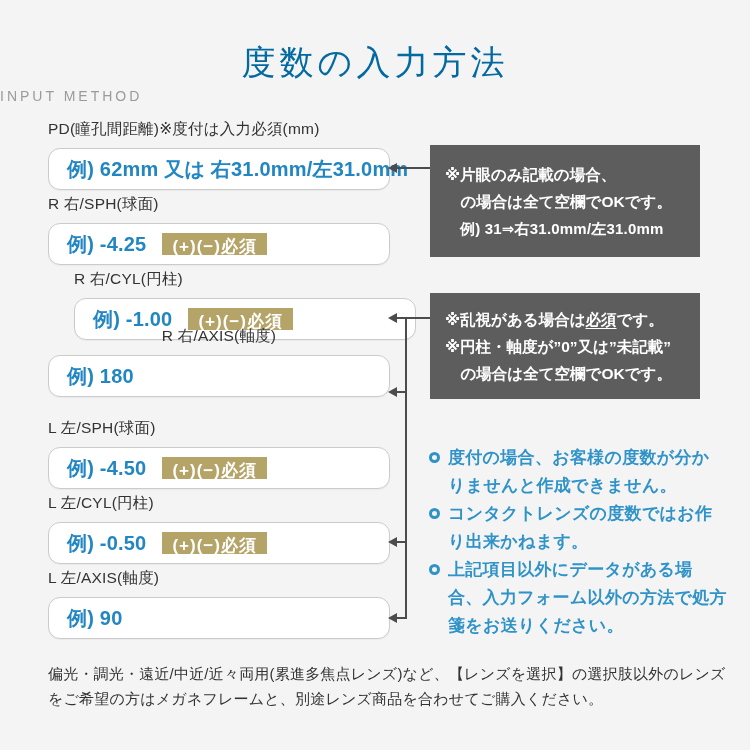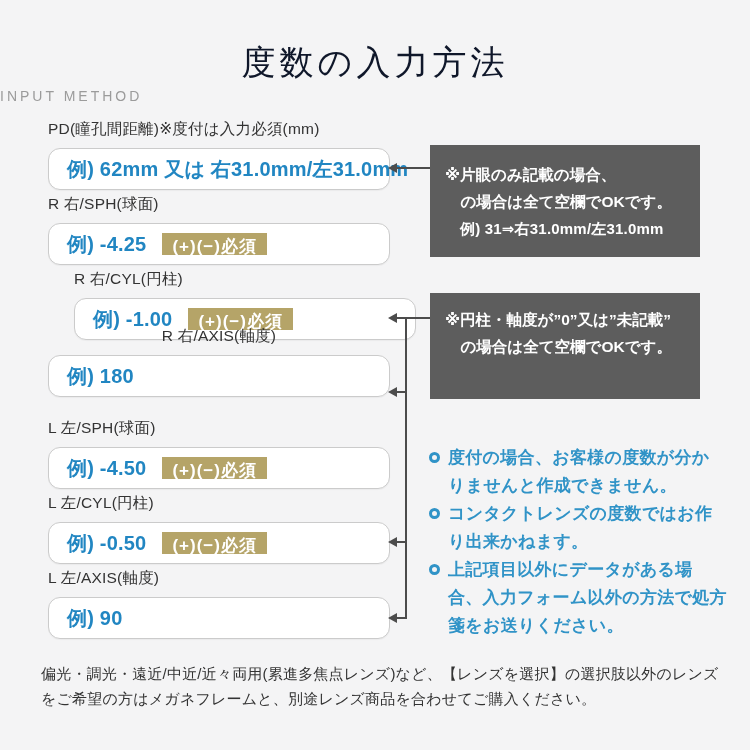--- a/index.html
+++ b/index.html
@@ -6,21 +6,21 @@
     --page-bg:#f4f4f5; --accent-blue:#2186c2; --note-blue:#3093c7;
     --badge-bg:#b5a468; --badge-text:#ffffff; --callout-bg:#5d5d5d; --callout-text:#ffffff;
     --line:#4c4c4c; --box-border:#cbcbcb; --subtitle-gray:#9b9b9b; --text-dark:#333333;
   }
   html,body{margin:0;padding:0;}
   body{width:750px;height:750px;background:var(--page-bg);
        font-family:"Liberation Sans","DejaVu Sans",sans-serif;color:var(--text-dark);}
   .canvas{position:relative;width:750px;height:750px;overflow:hidden;background:var(--page-bg);}
 
   .title{position:absolute;top:40px;left:0;width:100%;text-align:center;
-         font-size:34px;font-weight:500;letter-spacing:4px;color:#0f172a;}
+         font-size:34px;font-weight:500;letter-spacing:4px;color:#0369a1;}
   .subtitle{position:absolute;top:88px;left:0;width:100%;text-align:left;
          font-size:14px;font-weight:400;letter-spacing:3px;color:var(--subtitle-gray);}
 
   .row{position:absolute;left:48px;width:342px;}
   .flabel{font-size:15.5px;font-weight:500;color:var(--text-dark);margin-bottom:8px;
           letter-spacing:0.2px;white-space:nowrap;}
   .fbox{height:42px;background:#ffffff;border:1px solid var(--box-border);border-radius:12px;
         display:flex;align-items:center;padding:0 10px 0 18px;box-sizing:border-box;
         box-shadow:0 1px 1px rgba(0,0,0,0.04);}
   .example{font-size:20px;font-weight:700;color:var(--accent-blue);white-space:nowrap;letter-spacing:0.2px;}
@@ -41,21 +41,21 @@
   .callout2 .ln3{padding-left:1em;}
   .callout2 .u{text-decoration:underline;text-underline-offset:3px;}
   .callout .cline{white-space:nowrap;}
 
   .notes{position:absolute;left:429px;top:444px;width:298px;}
   .note{display:flex;align-items:flex-start;}
   .dot{flex:0 0 auto;width:11px;height:11px;border:3px solid var(--note-blue);
        border-radius:50%;margin:8px 8px 0 0;box-sizing:border-box;}
   .ntext{font-size:17px;font-weight:700;color:var(--note-blue);line-height:28px;letter-spacing:0.3px;}
 
-  .footer{position:absolute;left:41px;top:661px;width:678px;font-size:15px;
+  .footer{position:absolute;left:48px;top:661px;width:678px;font-size:15px;
           color:var(--text-dark);line-height:25px;letter-spacing:0.2px;font-weight:500;}
 </style>
 </head>
 <body>
 
 <div class="canvas">
 
   <div class="title">度数の入力方法</div>
   <div class="subtitle">INPUT METHOD</div>
 
@@ -124,20 +124,21 @@
   <div class="hline" style="left:397px;top:617px;width:10px;"></div>
   <div class="ahead" style="left:388px;top:613px;"></div>
 
   <div class="callout callout1">
     <div class="cline ln1">※片眼のみ記載の場合、</div>
     <div class="cline ln2">の場合は全て空欄でOKです。</div>
     <div class="cline ln3">例) 31⇒右31.0mm/左31.0mm</div>
   </div>
 
   <div class="callout callout2">
+    <div class="cline ln1"><span>※乱視がある場合は</span><span class="u">必須</span><span>です。</span></div>
     <div class="cline ln2">※円柱・軸度が”0”又は”未記載”</div>
     <div class="cline ln3">の場合は全て空欄でOKです。</div>
   </div>
 
   <div class="notes">
     <div class="note">
       <span class="dot"></span>
       <span class="ntext">度付の場合、お客様の度数が分かりませんと作成できません。</span>
     </div>
     <div class="note">

